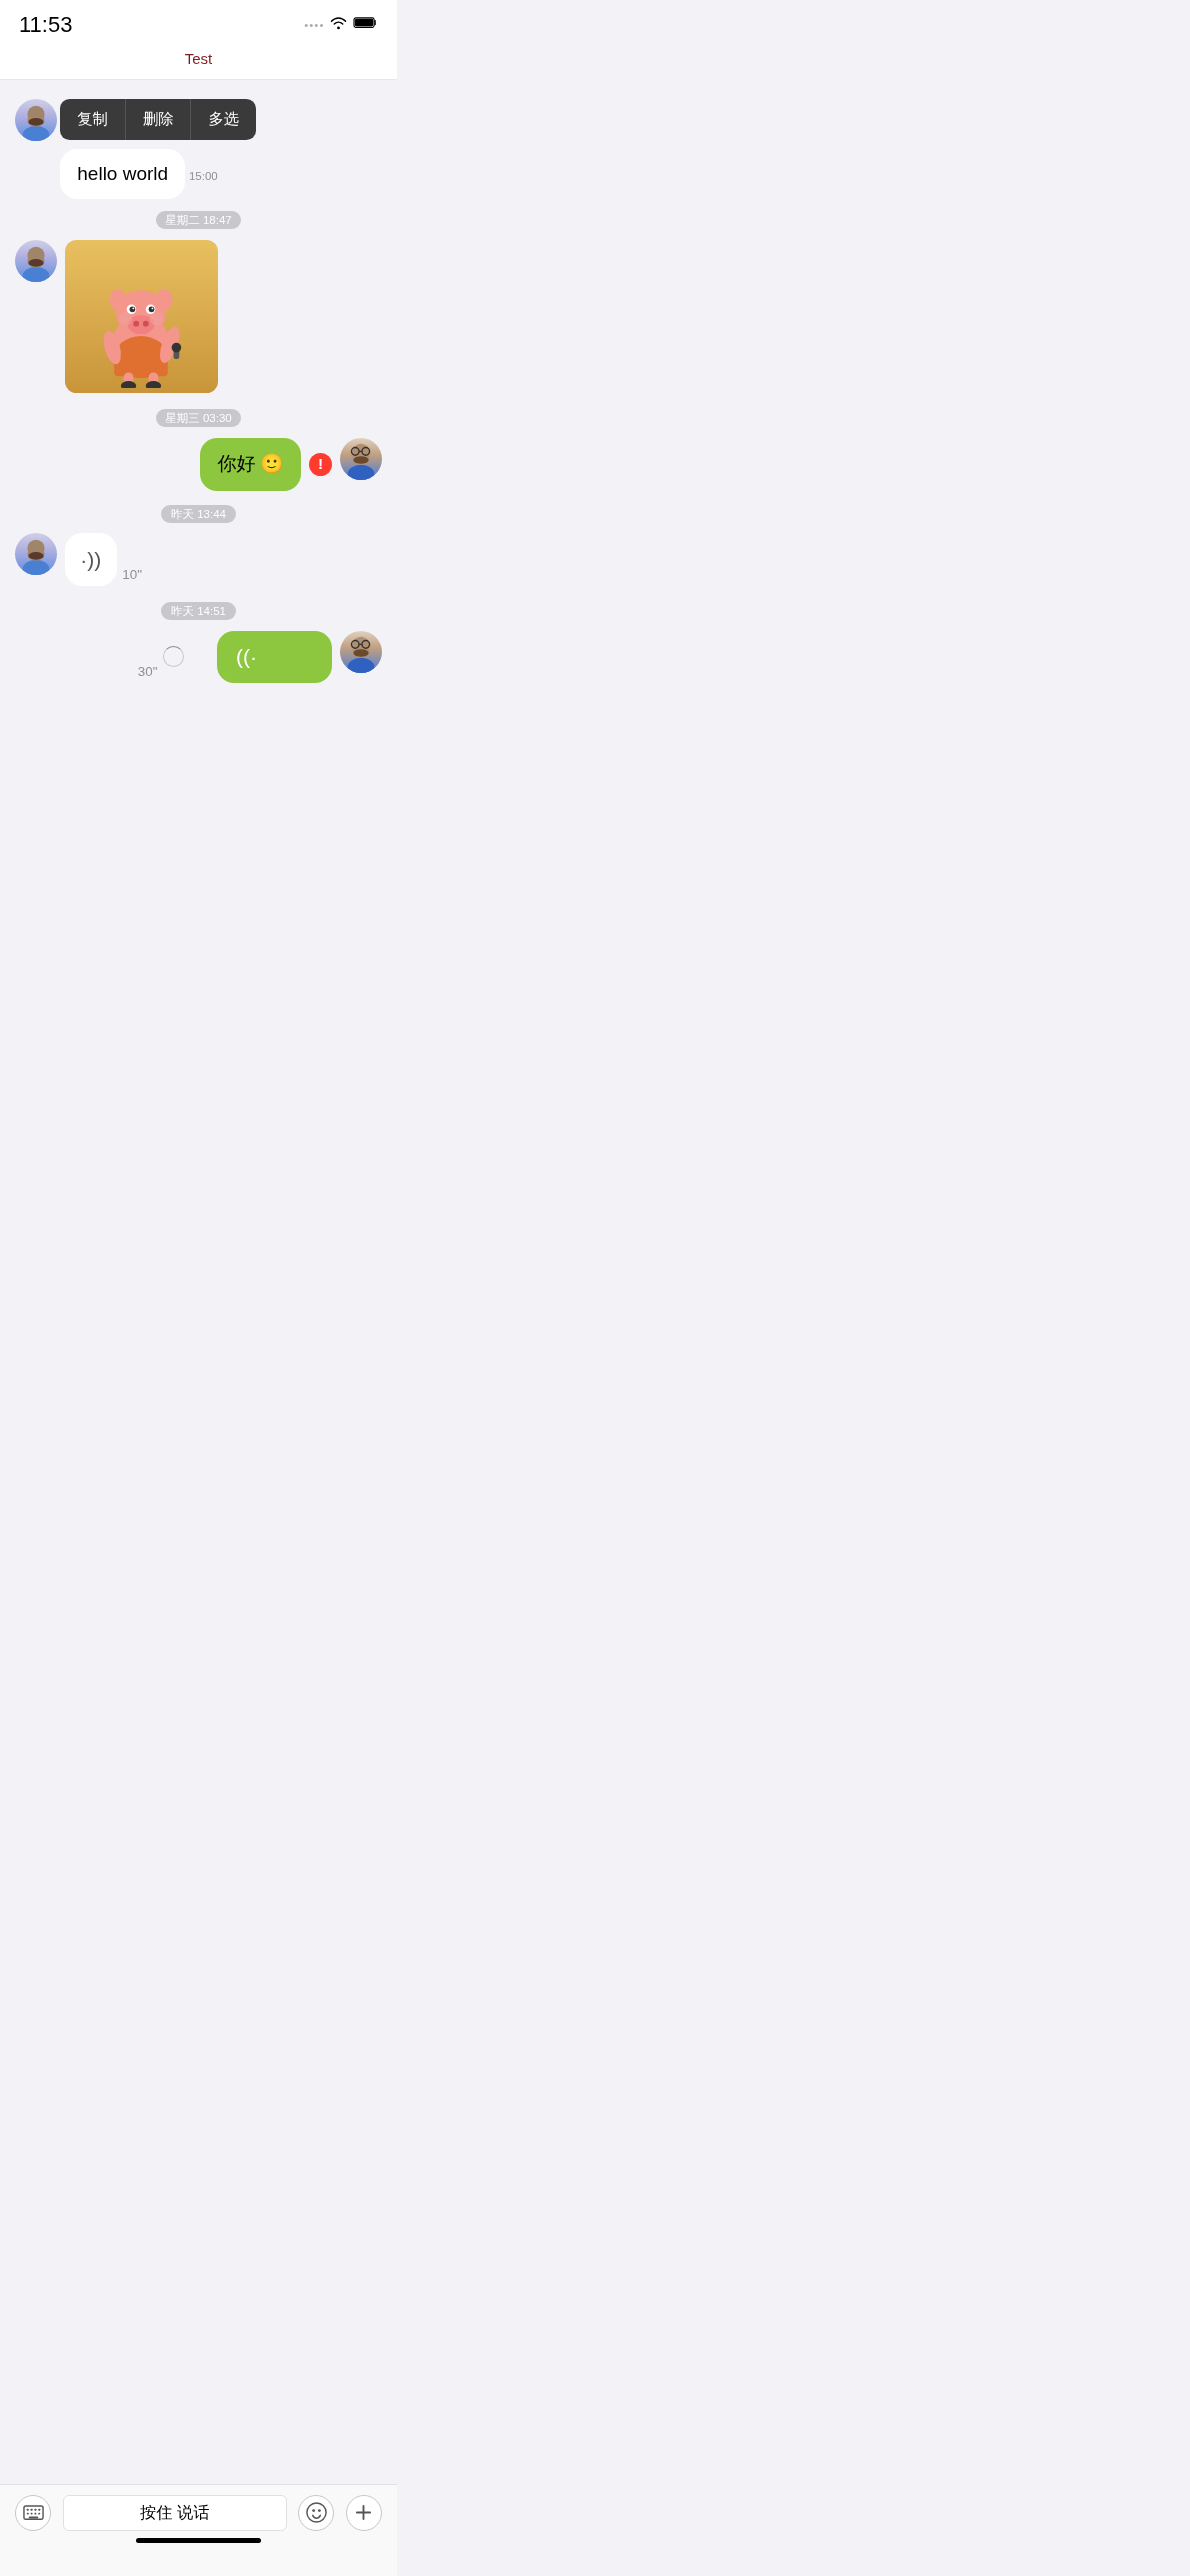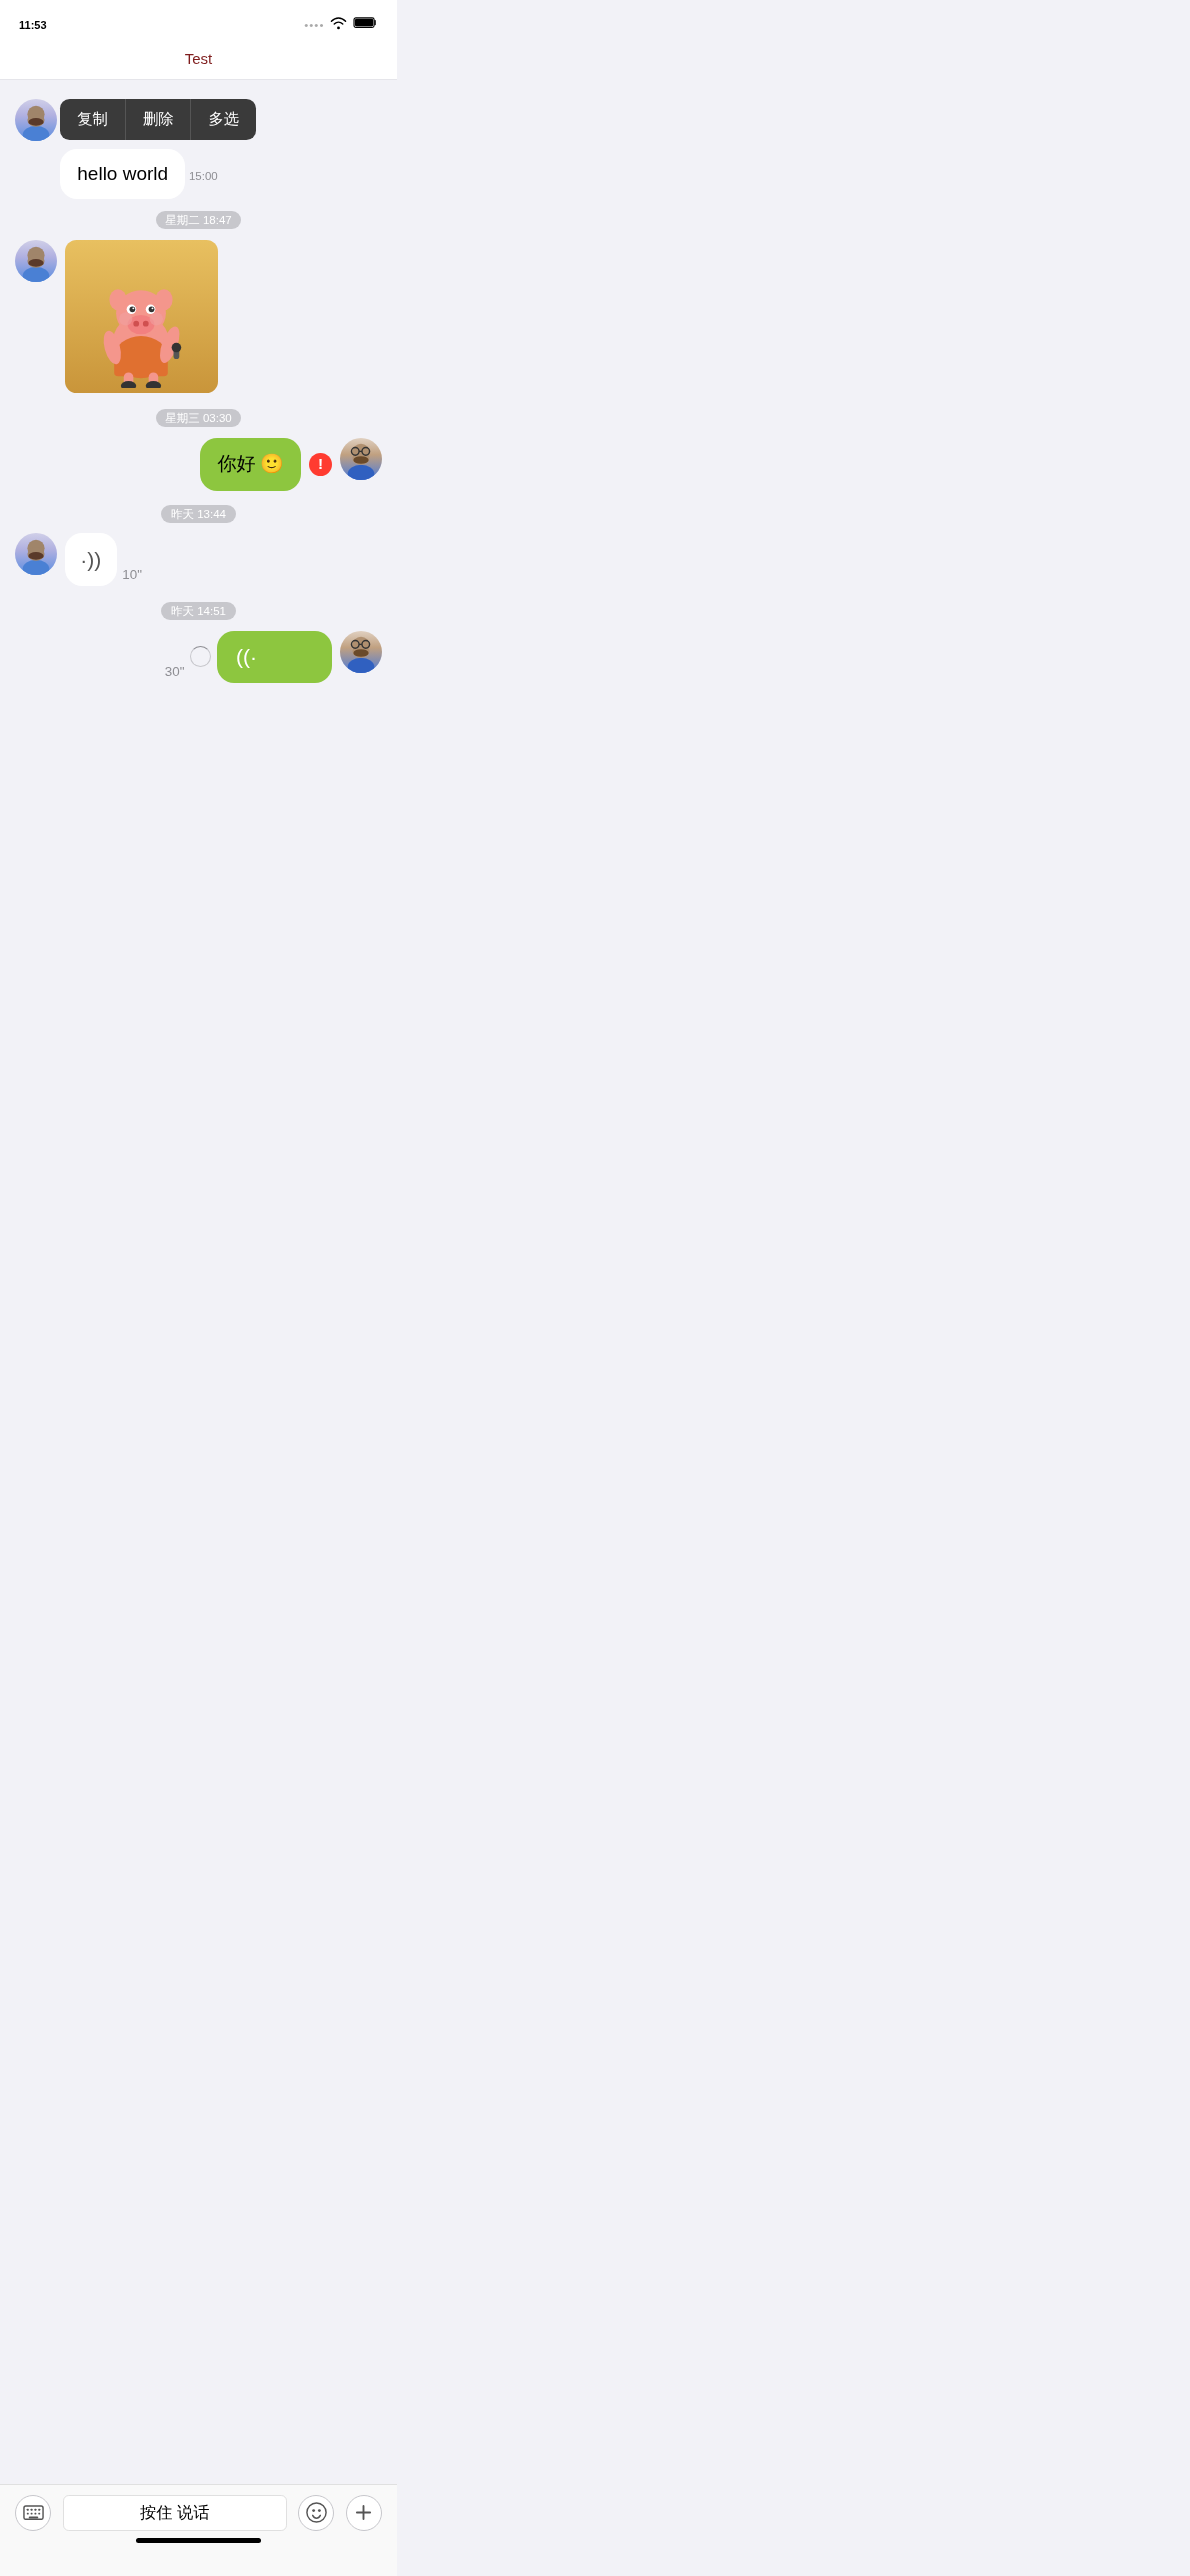--- a/index.html
+++ b/index.html
@@ -17,22 +17,22 @@
     
     .status-bar {
       display: flex;
       justify-content: space-between;
       align-items: center;
       padding: 13.4px 19px 5.8px 19px;
       background: #fff;
       height: 42px;
     }
     .status-time {
-      font-size: 11px;
-      font-weight: 700;
+      font-size: 22px;
+      font-weight: 400;
       color: #000;
     }
     .status-icons {
       display: flex;
       align-items: center;
       gap: 5.8px;
     }
 
     
     .nav-bar {
@@ -127,20 +127,21 @@
       border-radius: 17px;
       padding: 9.6px 13.4px;
       font-size: 16.3px;
       color: #000;
       line-height: 1.4;
       position: relative;
     }
     .bubble.sent-bubble {
       background: #8dc63f;
       color: #000;
+      margin-left: 27px;
     }
     .bubble.voice-bubble {
       display: flex;
       align-items: center;
       gap: 5.8px;
       padding: 11.5px 15.3px;
     }
     .bubble.voice-bubble-sent {
       background: #8dc63f;
       padding: 11.5px 19px;

